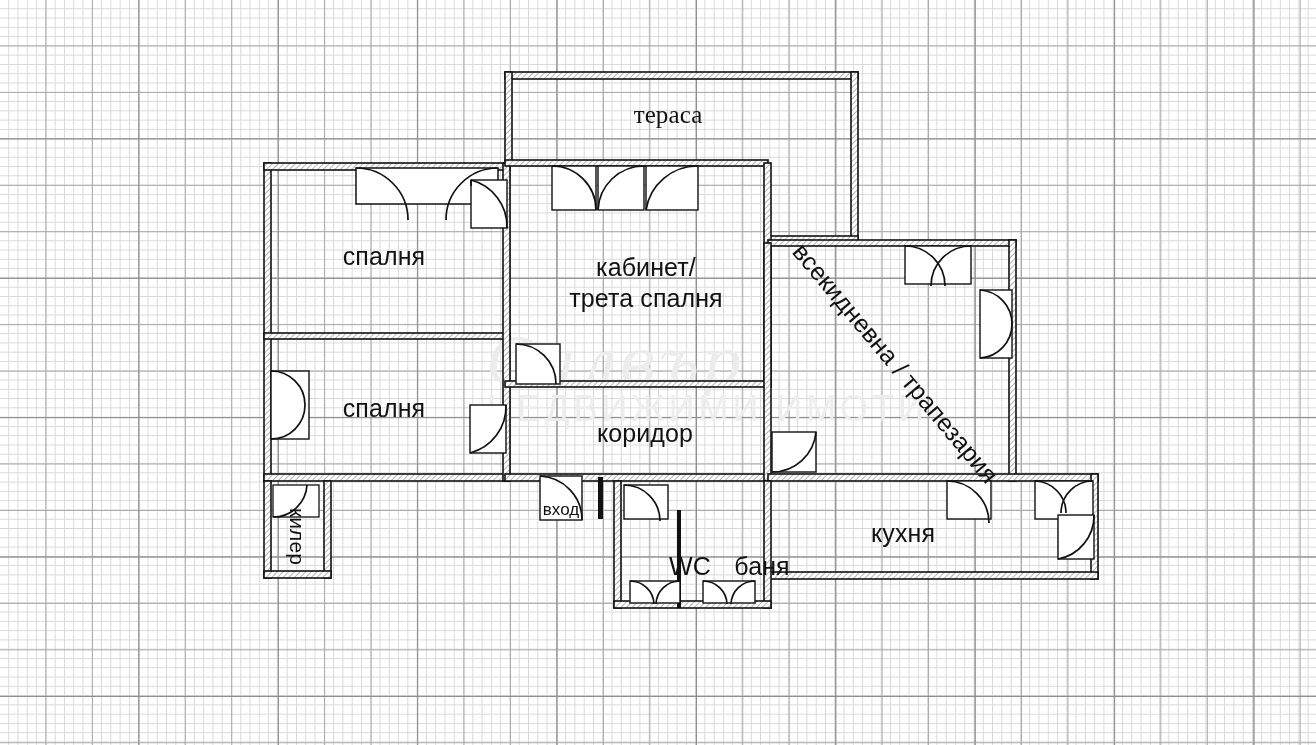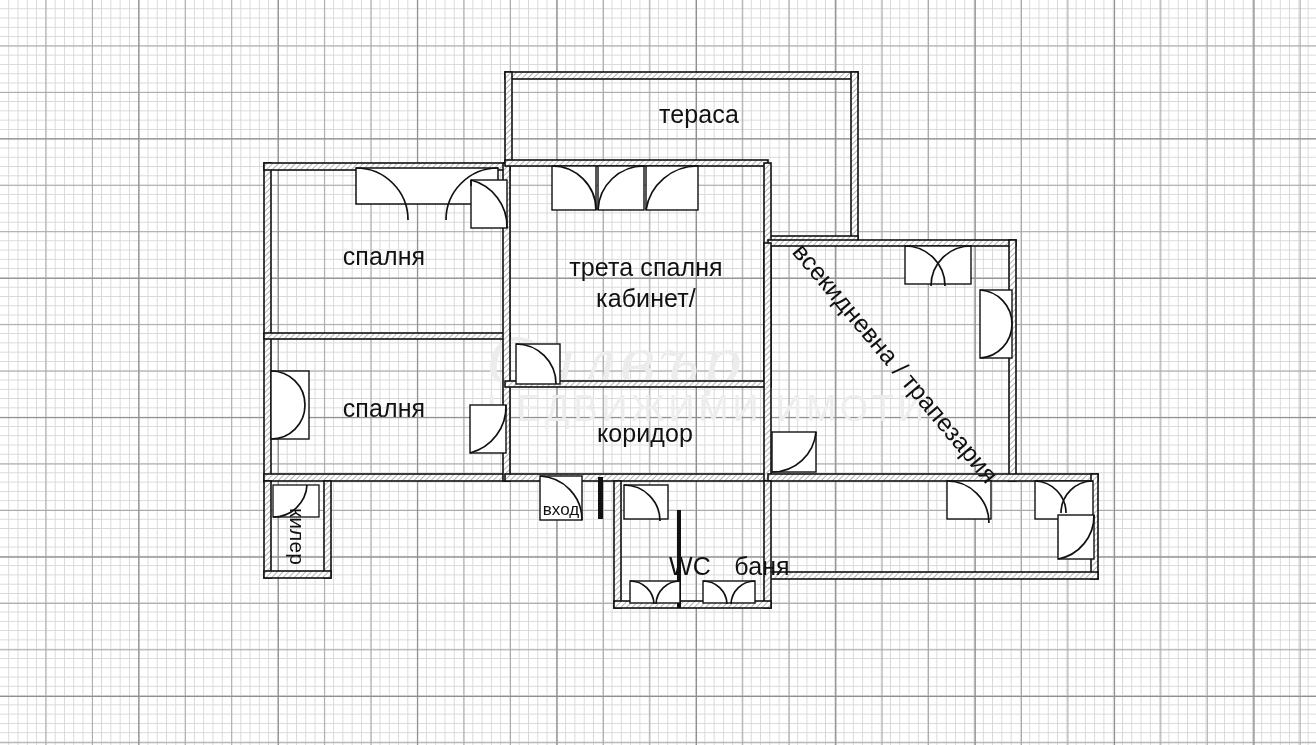--- a/index.html
+++ b/index.html
@@ -234,35 +234,36 @@
         <rect x="1035" y="481" width="58" height="38" fill="#ffffff" stroke="#111" stroke-width="1.4"></rect>
         <path d="M 1035 481 A 32 32 0 0 1 1066 513"></path>
         <path d="M 1093 481 A 32 32 0 0 0 1061 513"></path>
         <rect x="1058" y="515" width="36" height="44" fill="#ffffff" stroke="#111" stroke-width="1.4"></rect>
         <path d="M 1058 559 A 44 44 0 0 0 1094 515"></path>
       </g>
 
     </g>
   </svg>
 
-  <div class="room-label" style="left:604px; top:99px; width:190px;">тераса</div>
+  <div class="room-label" style="left:573px; top:99px; width:190px;font-family:Liberation Serif, serif;">тераса</div>
 
   <div class="room-label" style="left:294px; top:241px; width:180px;">спалня</div>
 
   <div style="position:absolute; left:546px; top:252px; width:200px; text-align:center;">
+    <div class="room-label" style="position:static; width:100%;">кабинет/</div>
     <div class="room-label" style="position:static; width:100%;">трета спалня</div>
-    <div class="room-label" style="position:static; width:100%;">кабинет/</div>
   </div>
 
   <div class="room-label" style="left:294px; top:393px; width:180px;">спалня</div>
 
   <div class="room-label lbl-rot50" style="left:745px; top:345px; width:296px;">всекидневна / трапезария</div>
 
   <div class="room-label" style="left:565px; top:418px; width:160px;">коридор</div>
 
+  <div class="room-label" style="left:833px; top:518px; width:140px;">кухня</div>
 
   <div class="room-label small lbl-rot90" style="left:242px; top:521px; width:110px;">килер</div>
 
   <div class="room-label" style="left:615px; top:551px; width:70px;padding-left:40px;">WC</div>
 
   <div class="room-label" style="left:722px; top:551px; width:80px;">баня</div>
 
   <div class="room-label tiny" style="left:521px; top:494px; width:80px;">вход</div>
 
 </div>

